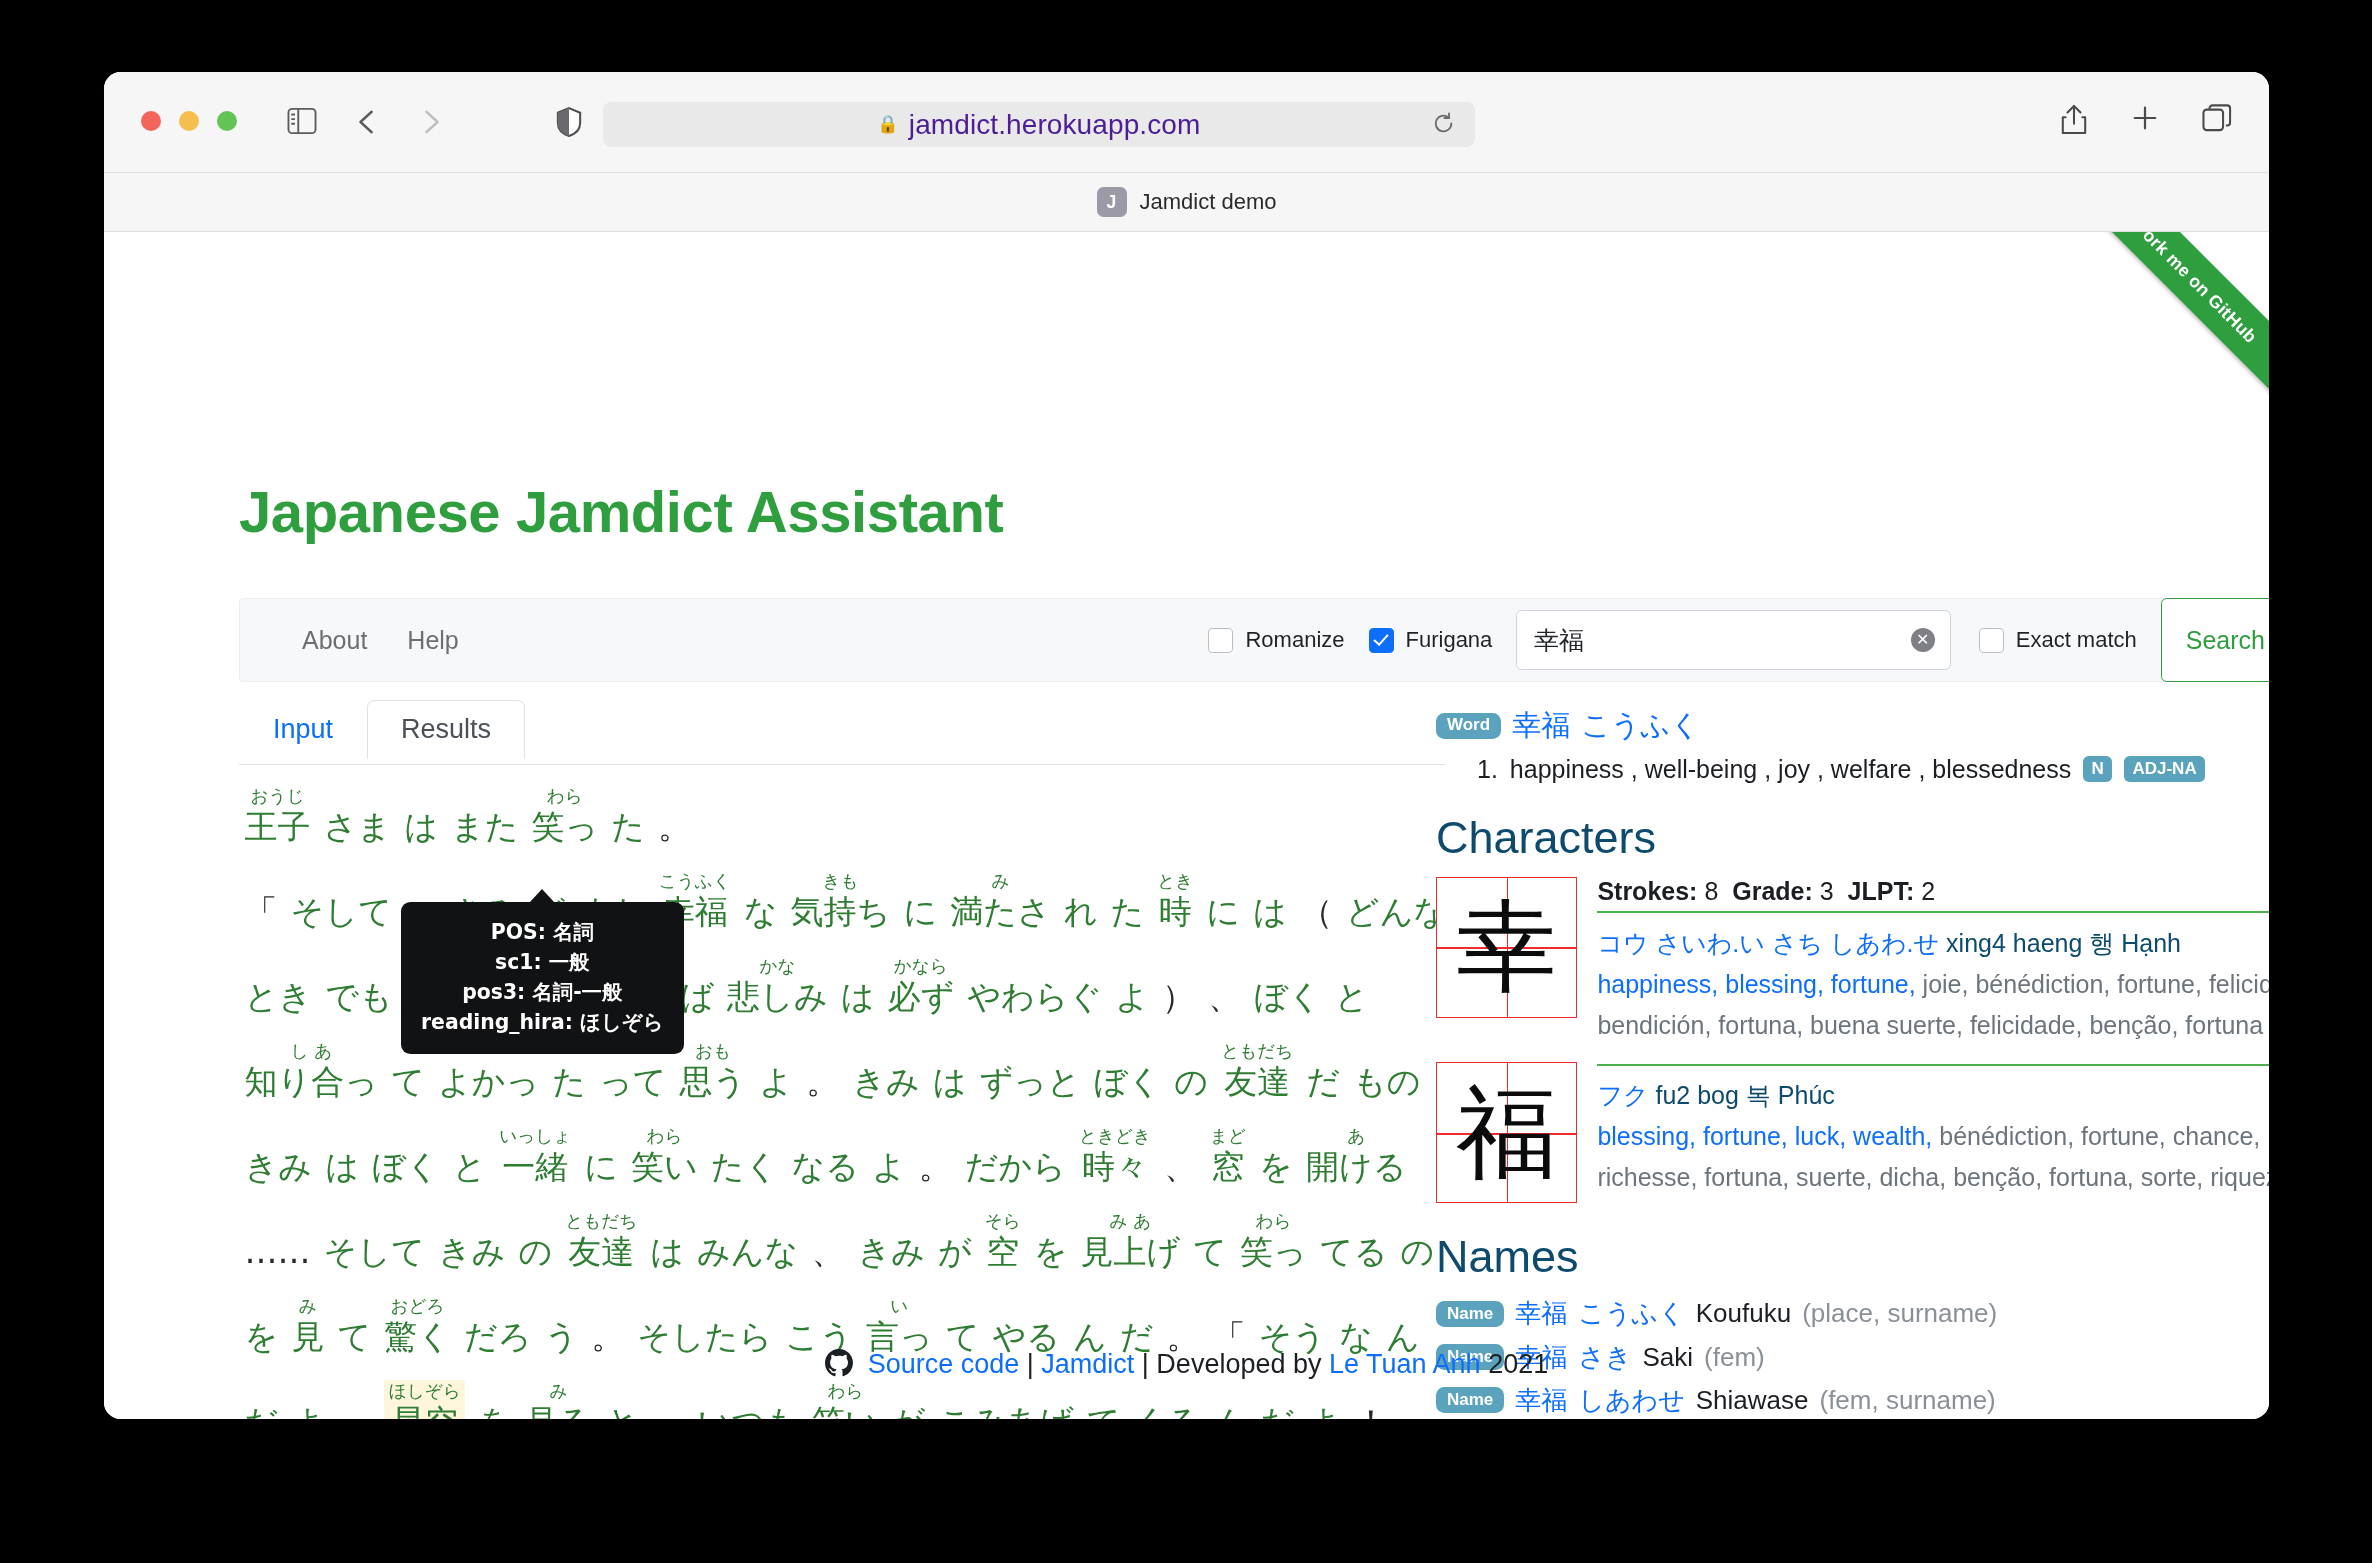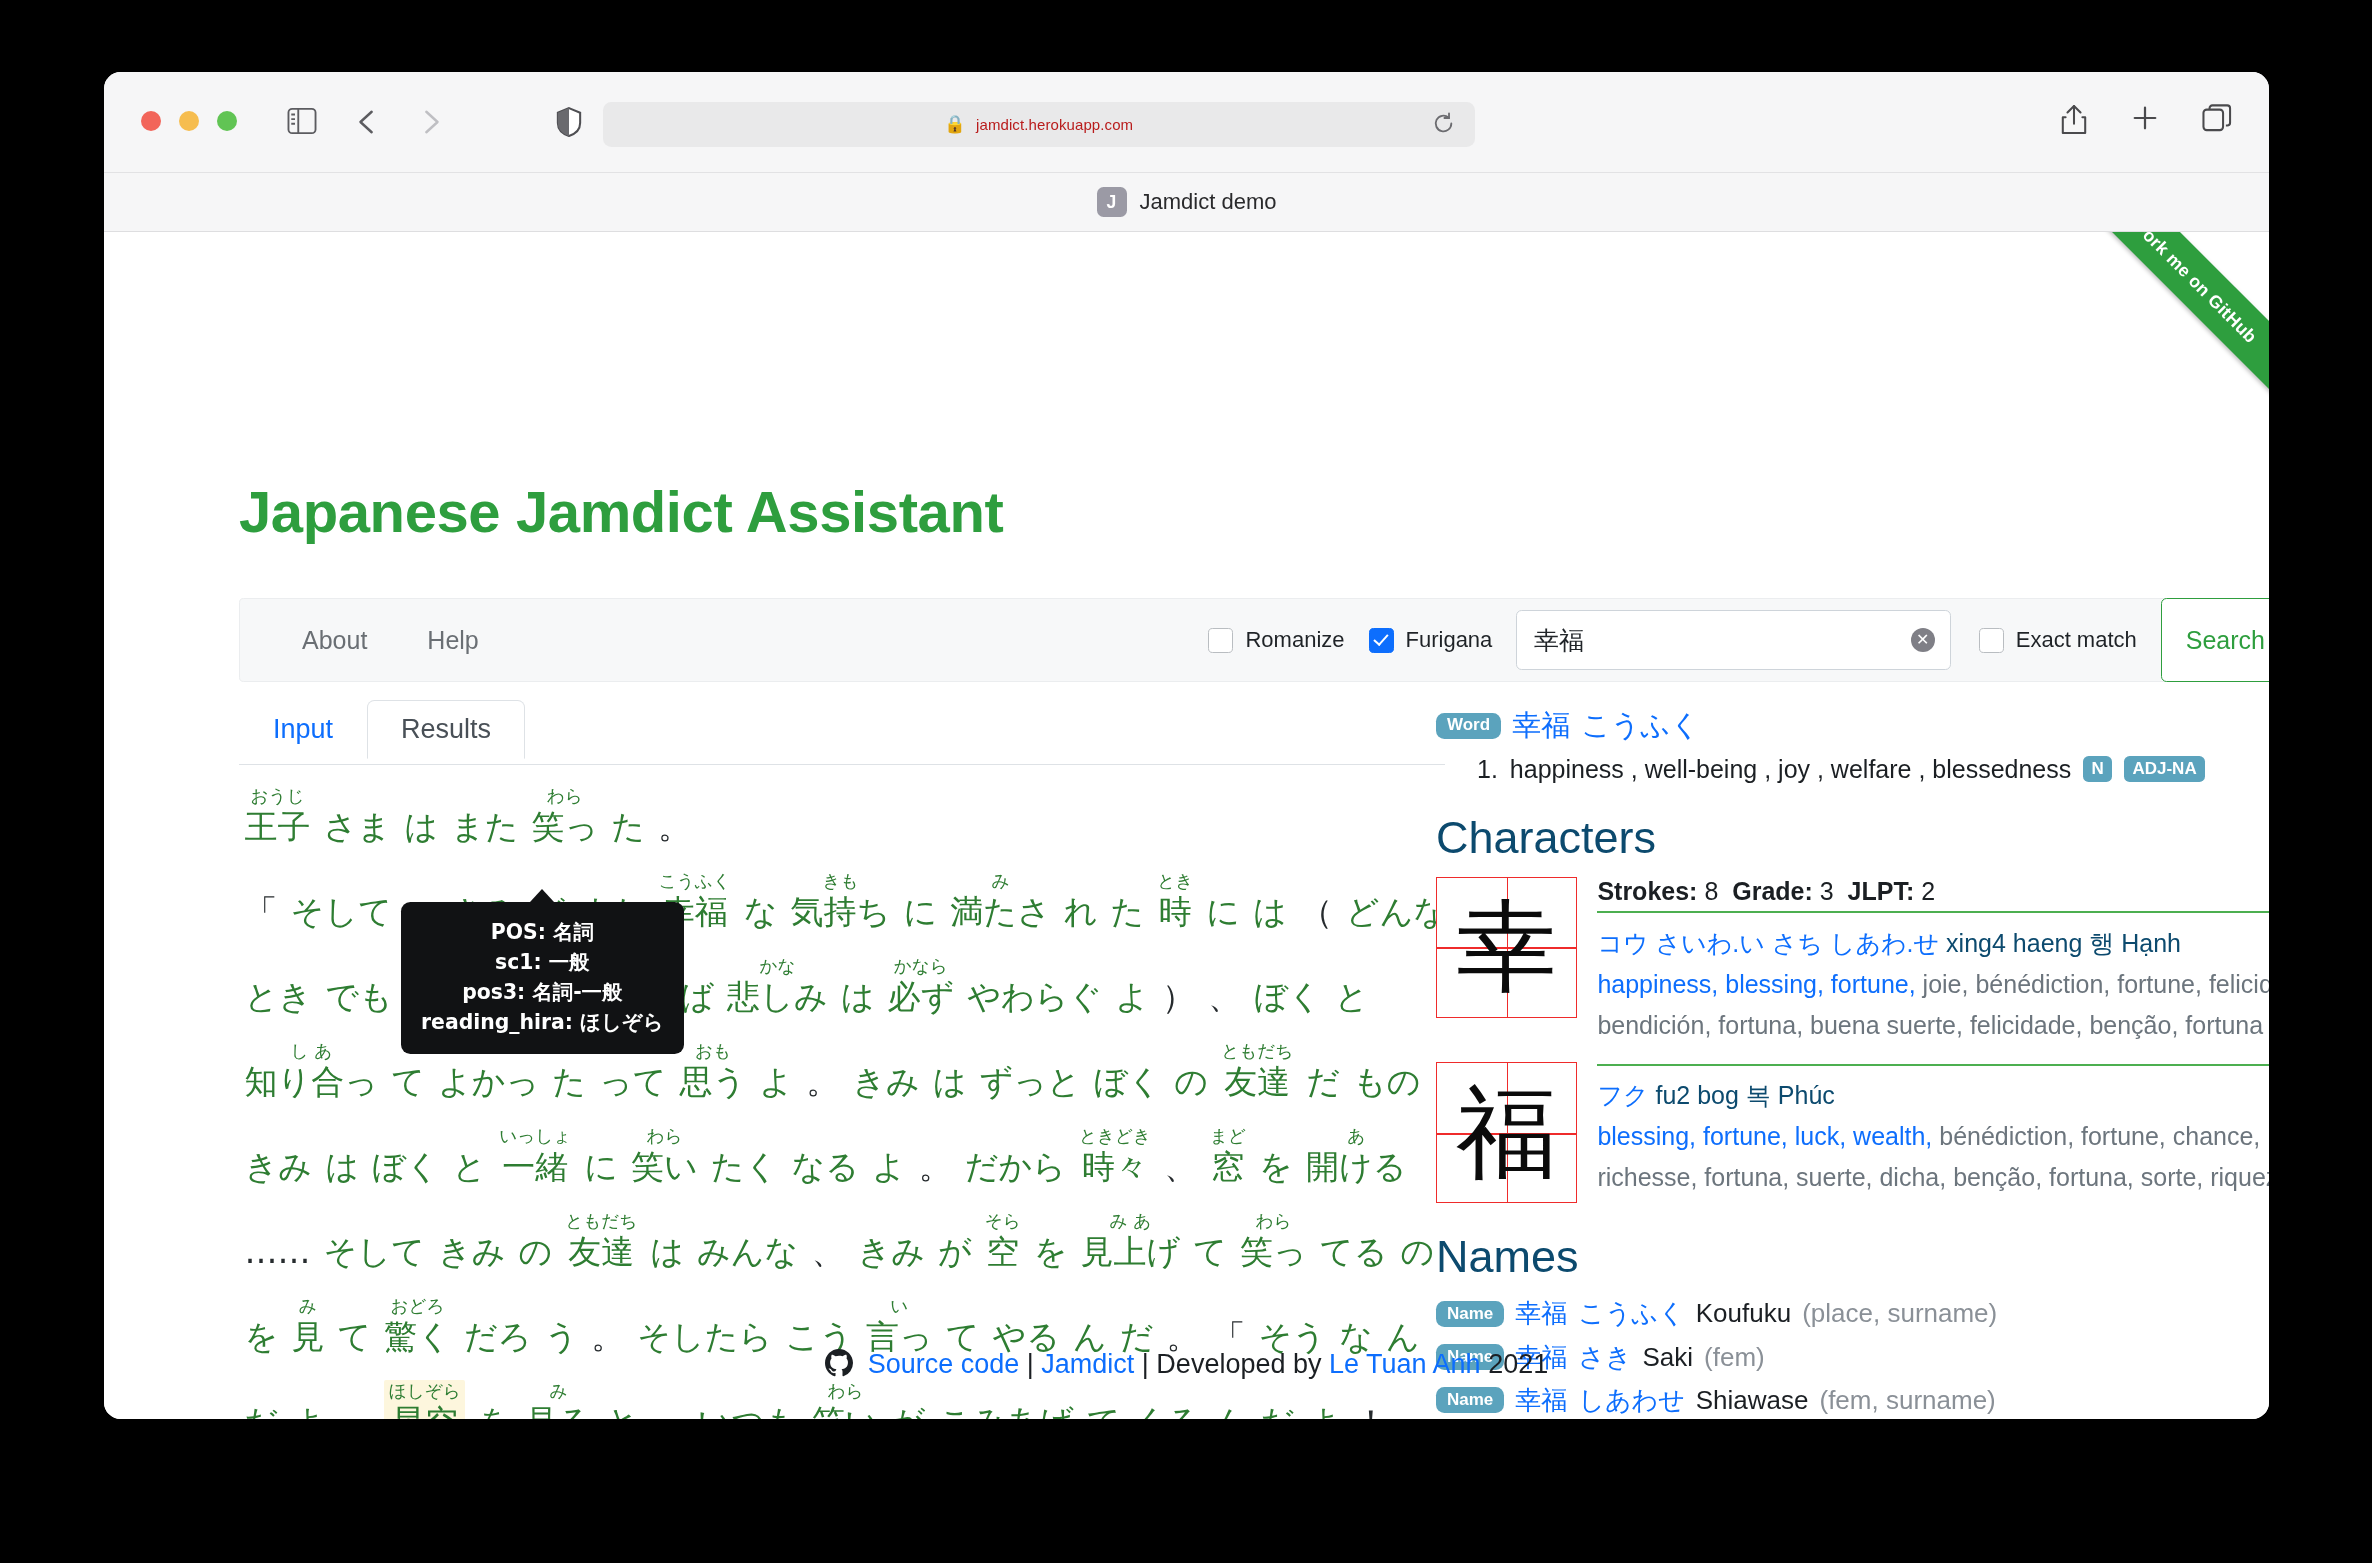--- a/index.html
+++ b/index.html
@@ -42,21 +42,21 @@
 
   .urlbar{
     position:absolute;left:499px;top:30px;
     width:872px;height:45px;
     background:#e9e9ea;
     border-radius:8.3px;
     display:flex;align-items:center;justify-content:center;
     gap:9.3px;
   }
   .urlbar .lock{font-size:17.6px;color:#8a8a8e;line-height:1;}
-  .urlbar .urltext{font-size:15px;color:#b91c1c;letter-spacing:0.1px;}
+  .urlbar .urltext{font-size:28px;color:#4c1d95;letter-spacing:0.1px;}
   .reload{position:absolute;right:20.4px;top:10.2px;width:23px;height:23px;color:#6c6c70;}
 
   .right-tools{position:absolute;right:37px;top:32px;display:flex;gap:41px;align-items:center;}
   .tool{width:30px;height:32px;color:#4a4a4d;}
 
   
   .tabstrip{
     height:58px;background:#f6f6f7;
     border-bottom:0.9px solid #dedee0;
     display:flex;align-items:center;justify-content:center;
@@ -93,21 +93,21 @@
 
   
   .navbar{
     position:absolute;left:135px;top:366px;
     width:2078px;height:82px;
     background:#f7f8f9;
     border:0.9px solid #ebedef;
     border-radius:4.6px;
     display:flex;align-items:center;
   }
-  .navlinks{display:flex;gap:60px;margin-left:62px;}
+  .navlinks{display:flex;gap:40px;margin-left:62px;}
   .navlink{font-size:25px;color:#6a6f74;}
   .form-right{margin-left:auto;display:flex;align-items:center;gap:0;padding-right:28px;}
   .chk-group{display:flex;align-items:center;gap:12px;margin-right:24px;}
   .chkbox{
     width:23px;height:23px;border:1.4px solid #b9bdc1;border-radius:4.6px;background:#fff;
   }
   .chkbox.checked{background:#0d6efd;border-color:#0d6efd;position:relative;}
   .chkbox.checked:after{
     content:"";position:absolute;left:7.4px;top:2.8px;width:5.6px;height:12px;
     border:solid #fff;border-width:0 2.4px 2.4px 0;transform:rotate(42deg);

